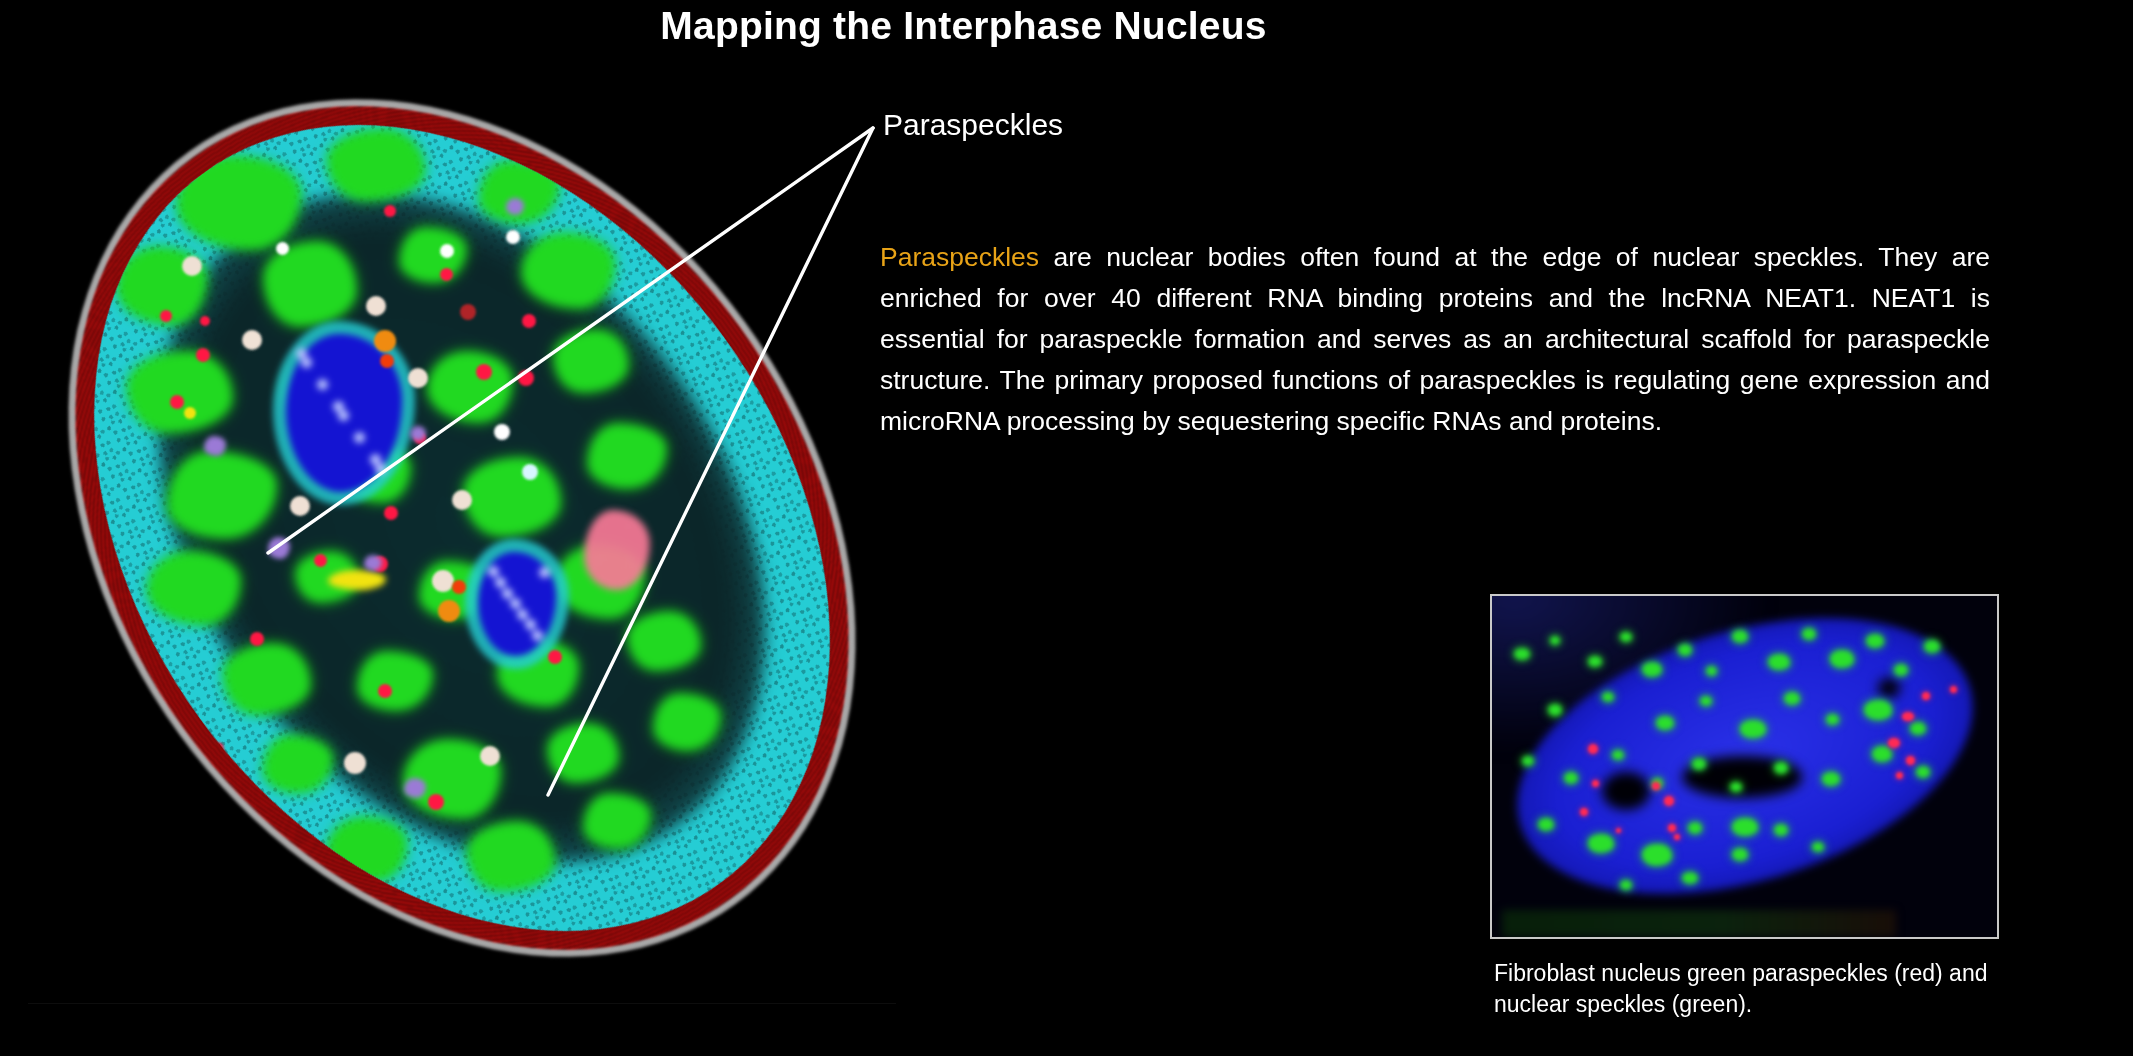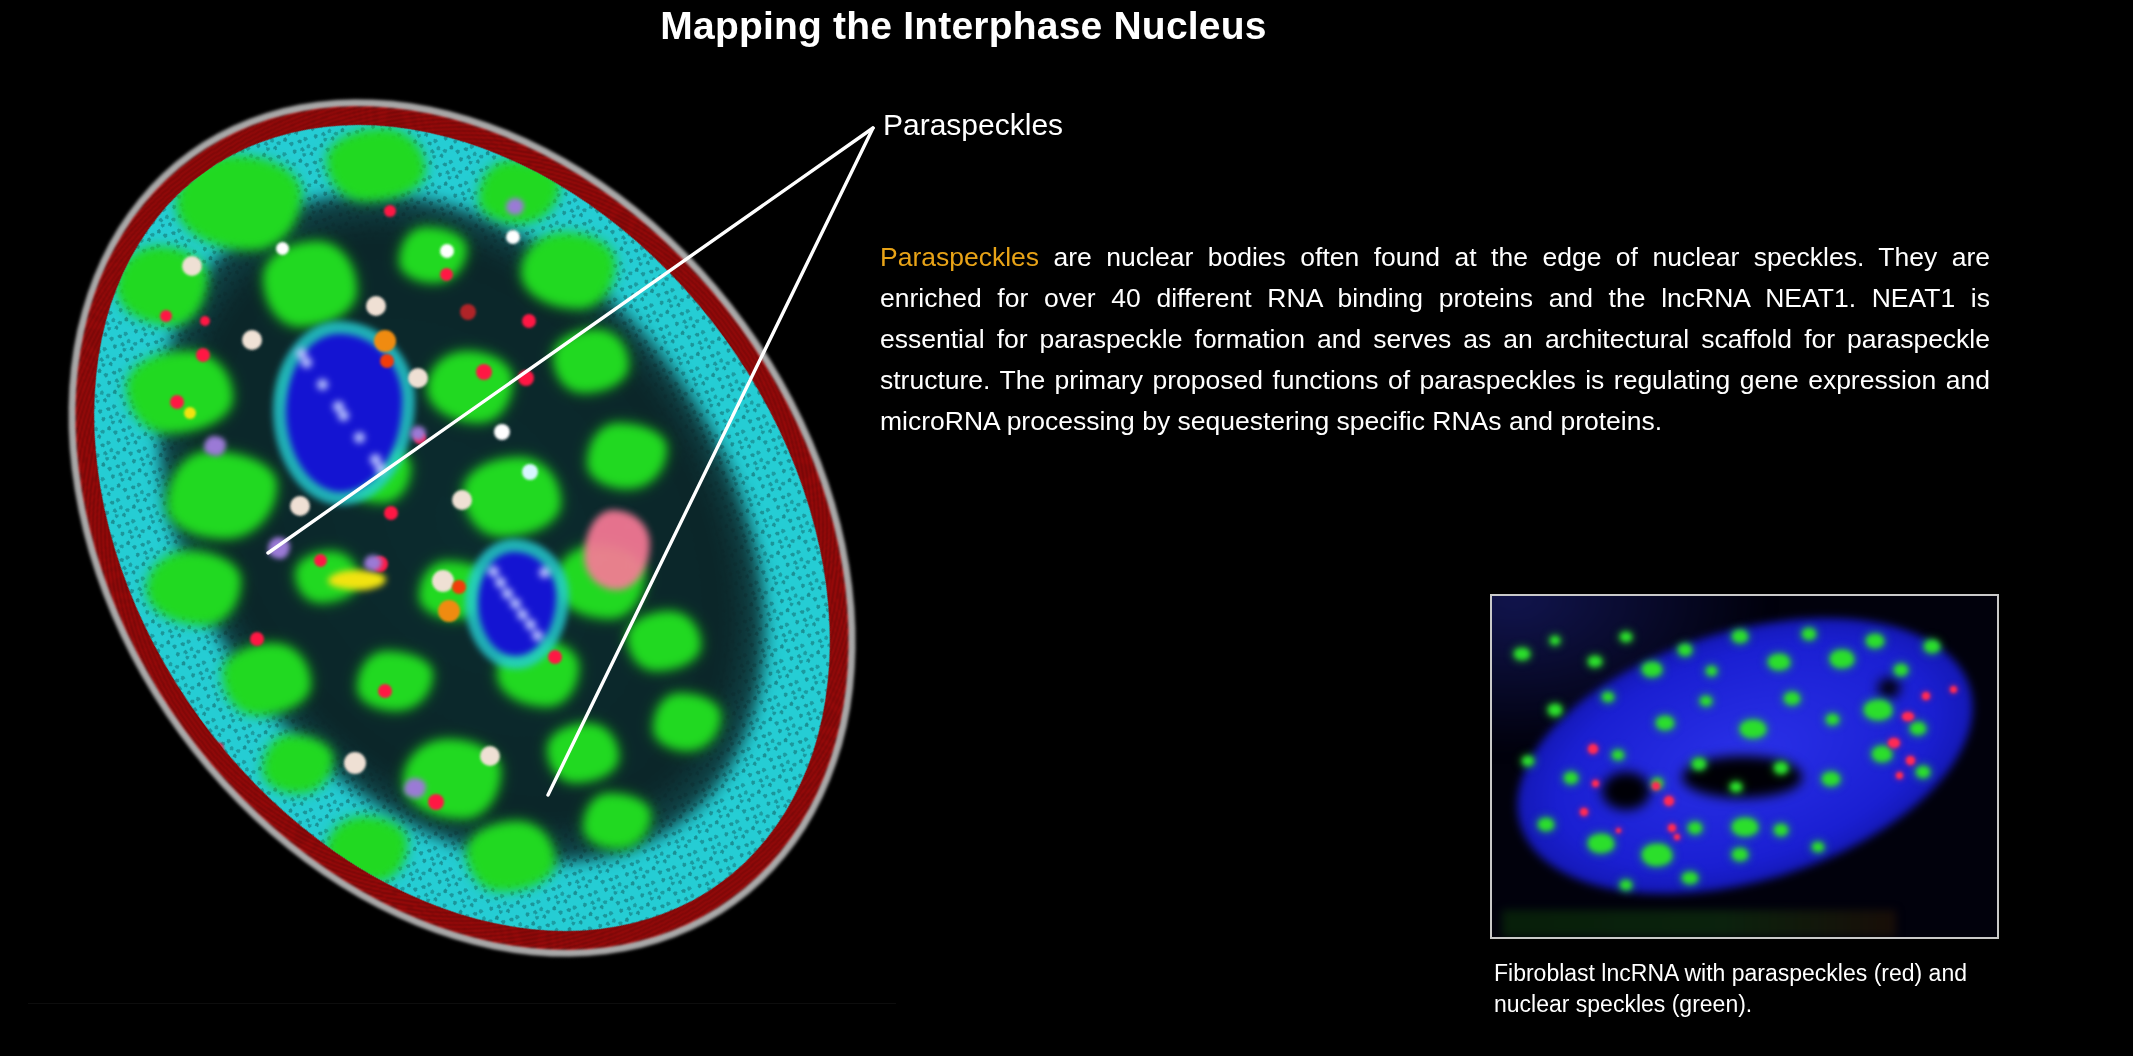--- a/index.html
+++ b/index.html
@@ -479,16 +479,16 @@
           <div class="ired" style="left: 410px; top: 116px; width: 12px; height: 9px;"></div>
           <div class="ired" style="left: 414px; top: 160px; width: 9px; height: 9px;"></div>
           <div class="ired" style="left: 430px; top: 96px; width: 8px; height: 8px;"></div>
           <div class="ired" style="left: 404px; top: 176px; width: 7px; height: 7px;"></div>
           <div class="ired" style="left: 458px; top: 90px; width: 7px; height: 7px;"></div>
         </div>
     </div>
   </div>
 
   <div id="inset-caption">
-    <span>Fibroblast lncRNA with paraspeckles (red) and nuclear speckles (green).</span>
+    <span>Fibroblast nucleus green paraspeckles (red) and nuclear speckles (green).</span>
   </div>
 
 </div>
 
 </body></html>

